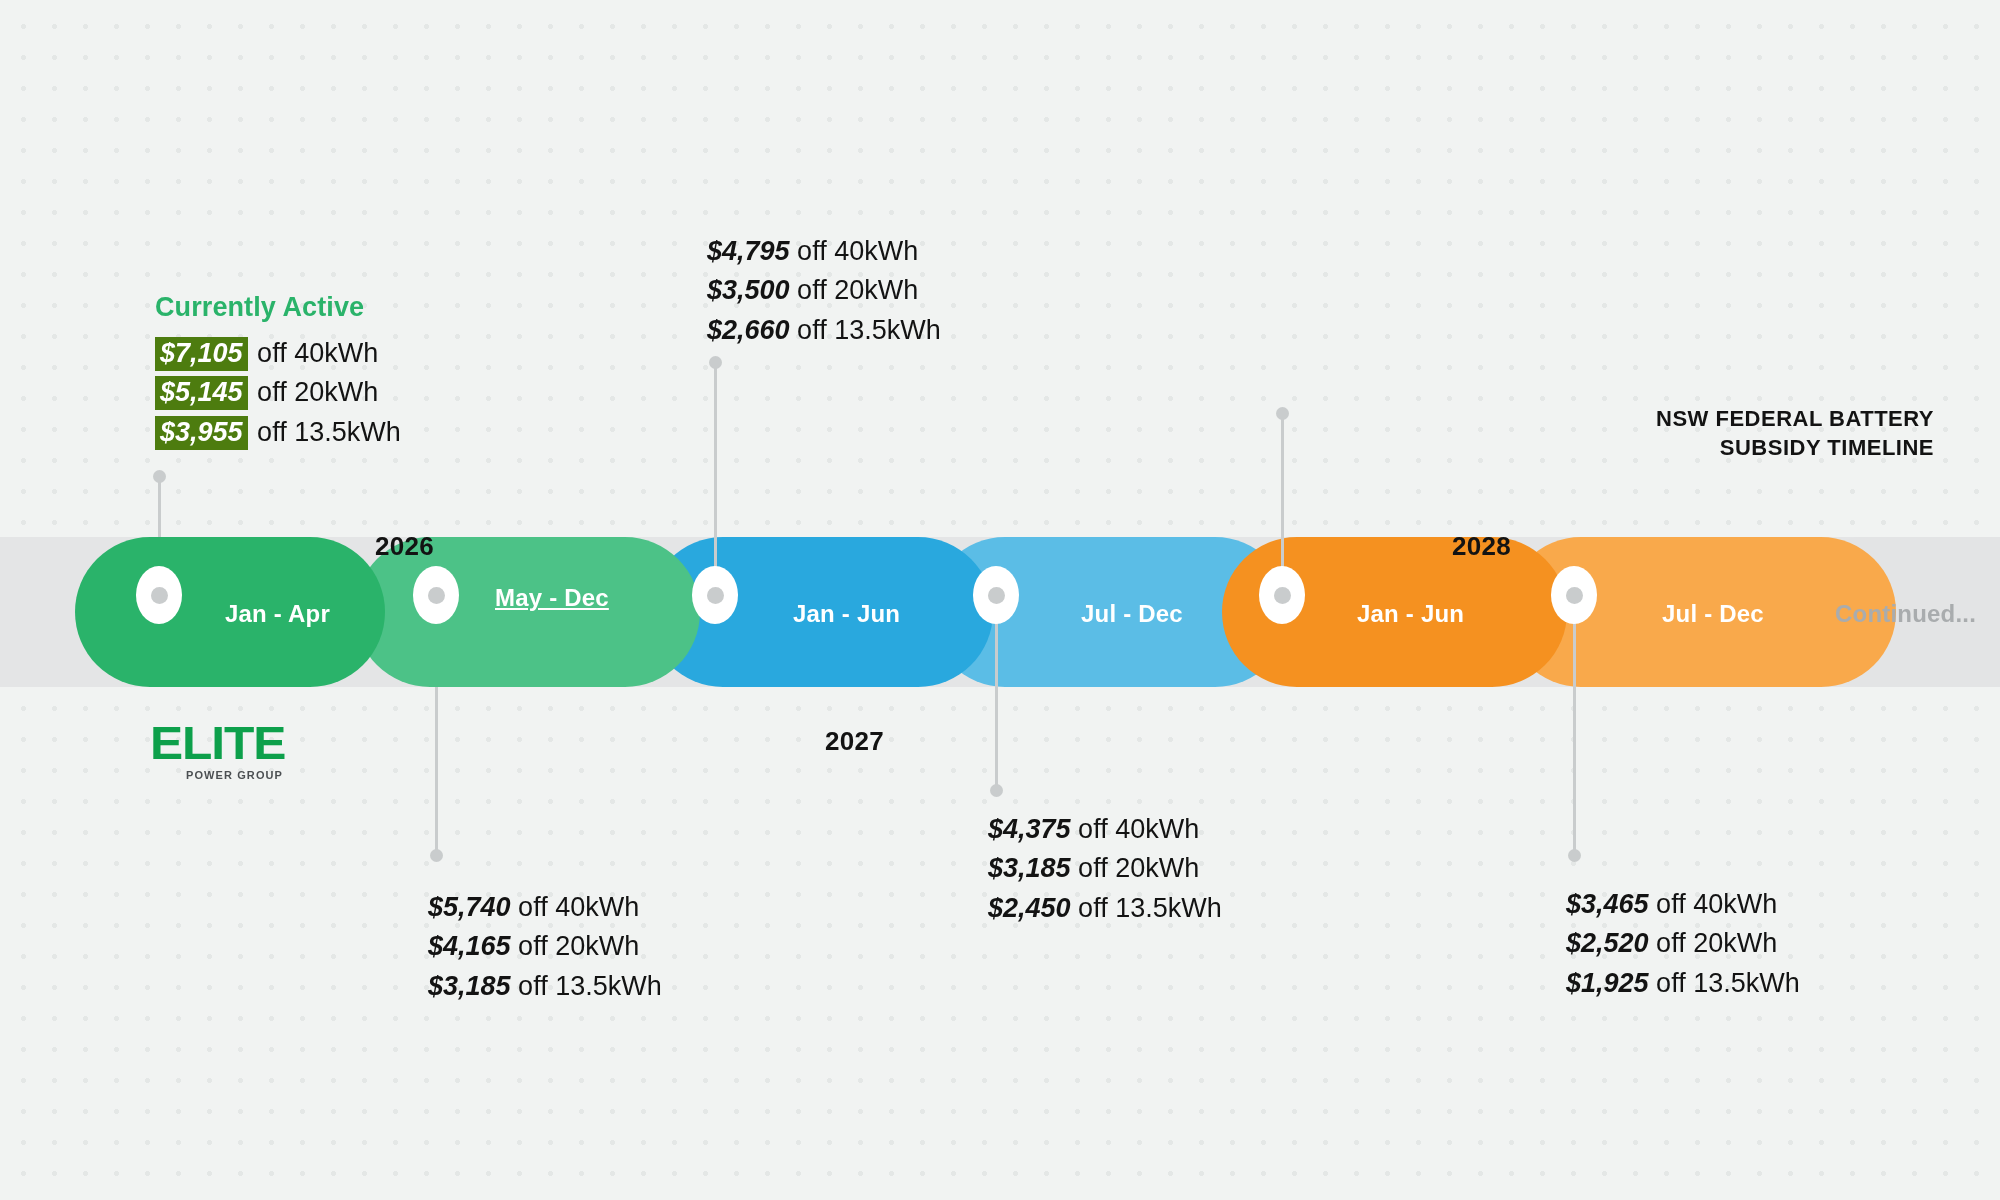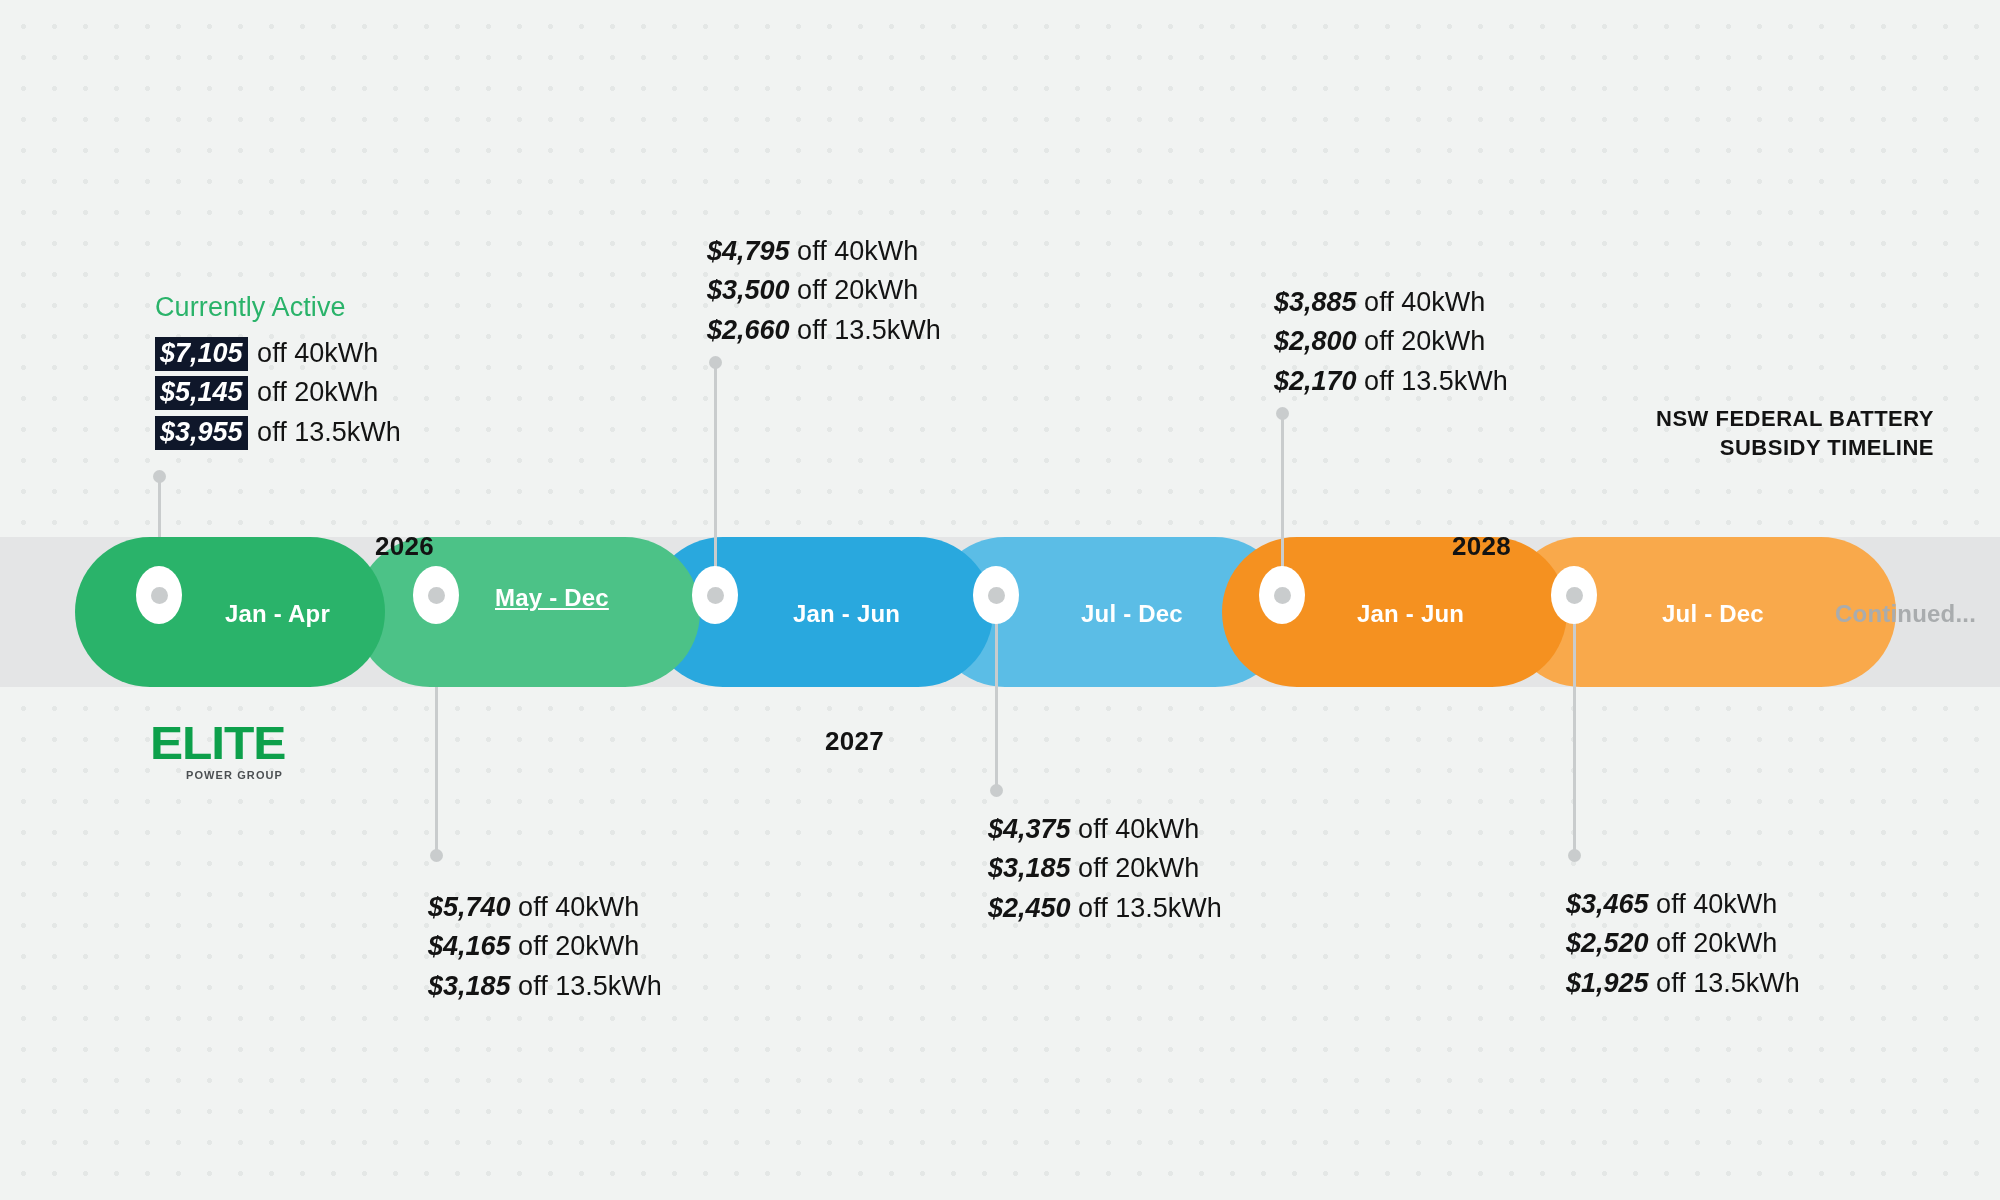--- a/index.html
+++ b/index.html
@@ -117,38 +117,38 @@
   }
 
   
   .callout {
     position: absolute;
     z-index: 5;
     white-space: nowrap;
   }
   .callout-heading {
     font-size: 27px;
-    font-weight: 400;
+    font-weight: 700;
     color: #2ab36a;
     margin-bottom: 11px;
     letter-spacing: 0.1px;
   }
   .row {
     font-size: 27px;
     line-height: 1.46;
     color: #131313;
     font-weight: 400;
     white-space: nowrap;
   }
   .row .amt {
     font-weight: 700;
     font-style: italic;
   }
   .row.hl .amt {
-    background: #0f172a;
+    background: #4d7c0f;
     color: #ffffff;
     padding: 1px 5px 3px 5px;
     margin-right: 2px;
   }
 
   
   #title-block {
     position: absolute;
     right: 66px;
     top: 404px;
@@ -314,34 +314,20 @@
     <div class="row">
       <span class="amt">$3,185</span>
       <span>off 20kWh</span>
     </div>
     <div class="row">
       <span class="amt">$2,450</span>
       <span>off 13.5kWh</span>
     </div>
   </div>
 
-  <div class="callout" style="left:1274px; top:283px;">
-    <div class="row">
-      <span class="amt">$3,885</span>
-      <span>off 40kWh</span>
-    </div>
-    <div class="row">
-      <span class="amt">$2,800</span>
-      <span>off 20kWh</span>
-    </div>
-    <div class="row">
-      <span class="amt">$2,170</span>
-      <span>off 13.5kWh</span>
-    </div>
-  </div>
 
   <div class="callout" style="left:1566px; top:885px;">
     <div class="row">
       <span class="amt">$3,465</span>
       <span>off 40kWh</span>
     </div>
     <div class="row">
       <span class="amt">$2,520</span>
       <span>off 20kWh</span>
     </div>

